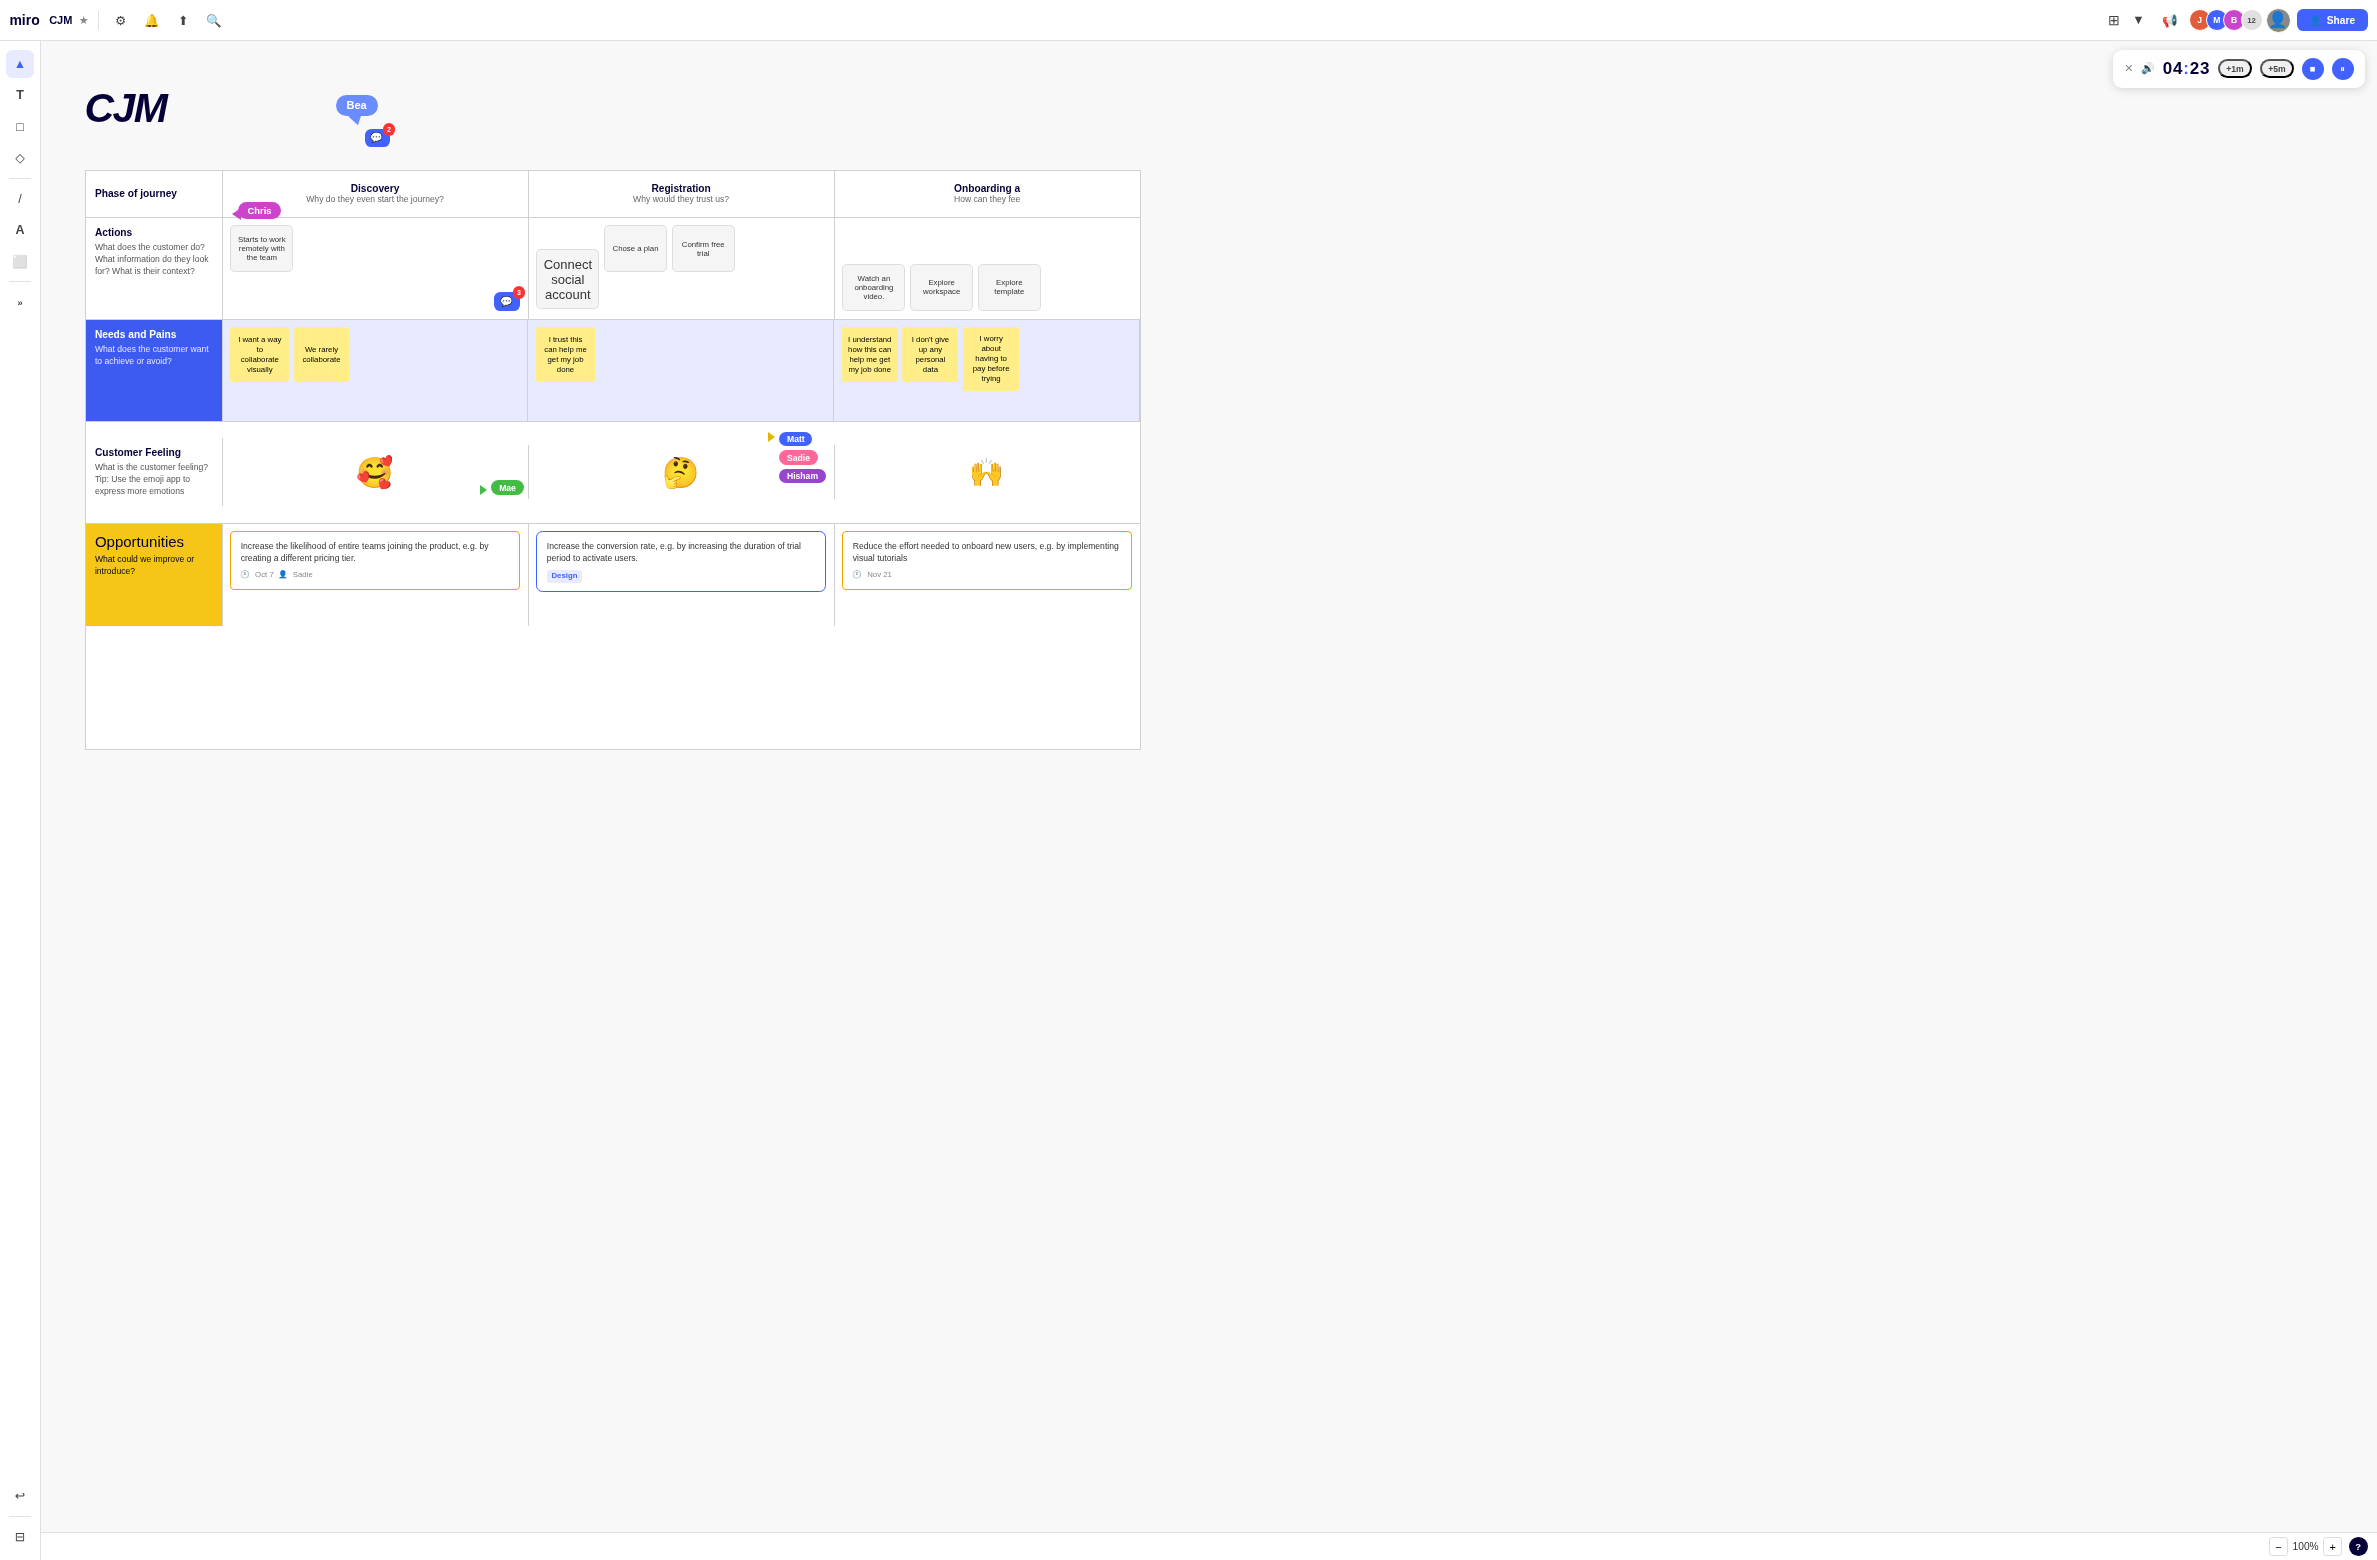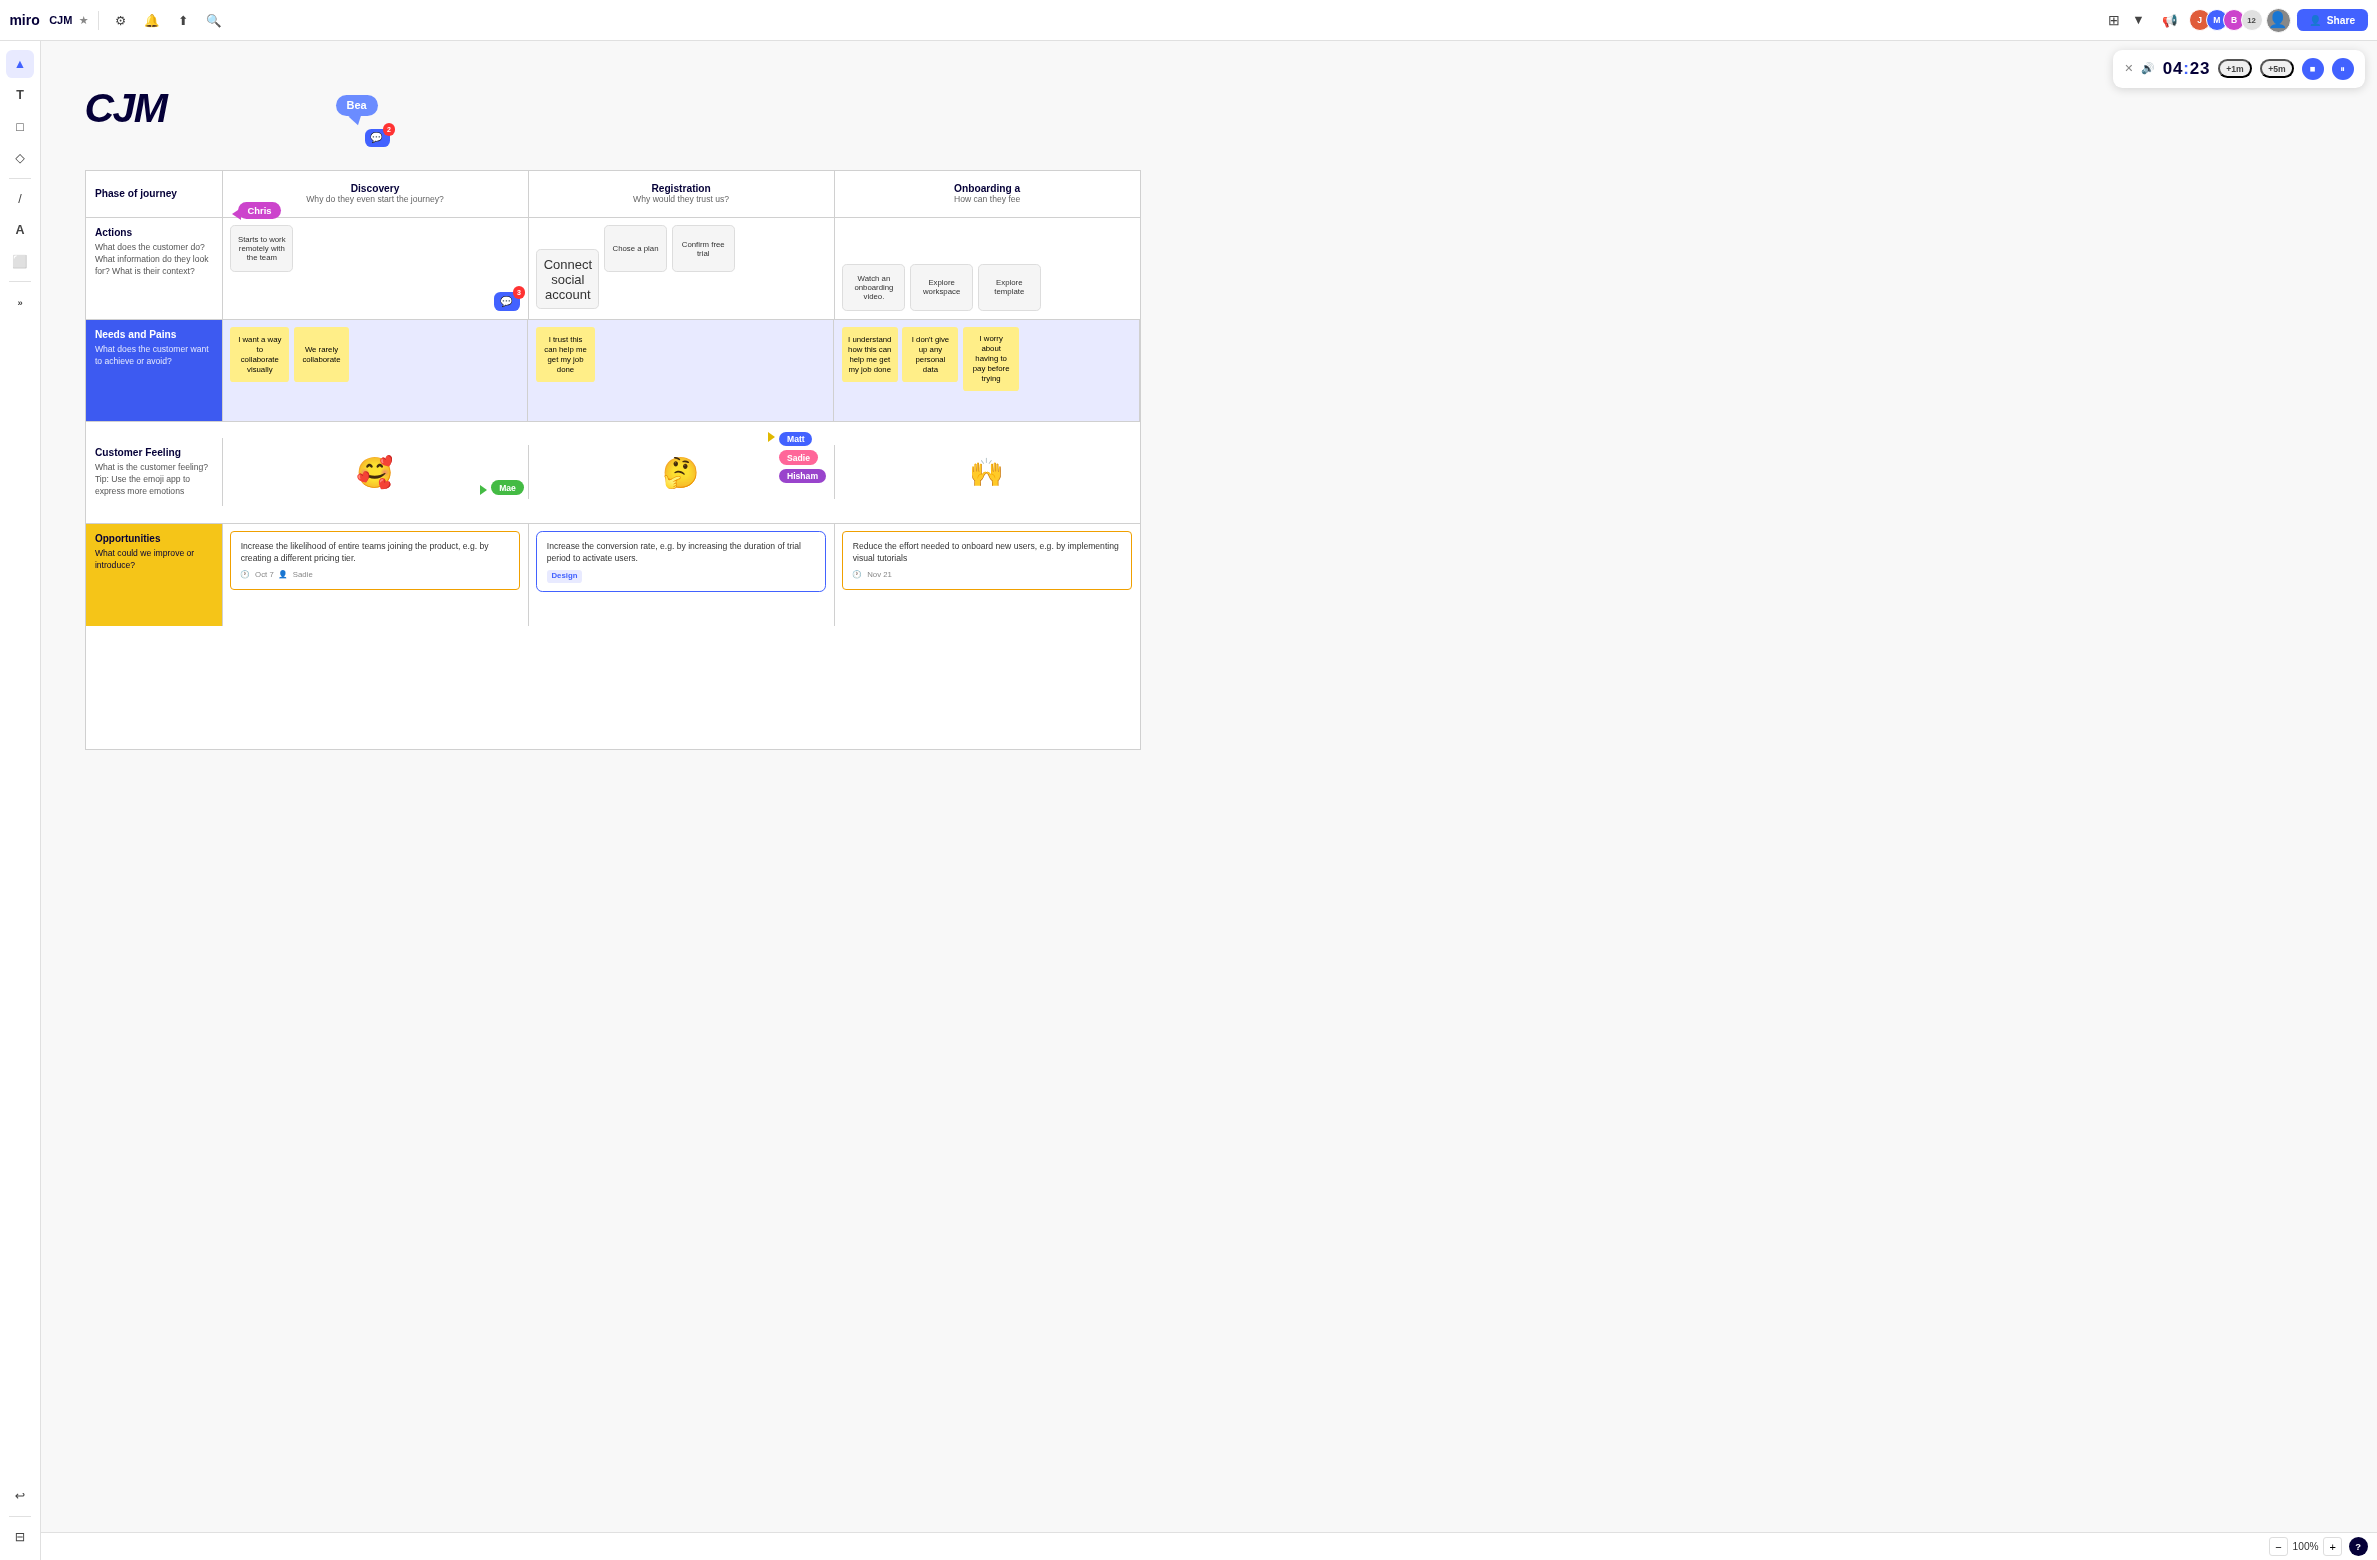--- a/index.html
+++ b/index.html
@@ -316,21 +316,21 @@
           </div>
         </div>
 
         <div class="row-content" style="display:flex;align-items:center;justify-content:center;">
           <div style="font-size:28px;">🙌</div>
         </div>
       </div>
 
       <div class="table-row opportunities-row" style="min-height:102px;border-bottom:none;">
         <div class="row-label-col" style="background:#f5c518;padding:9.4px;">
-          <div class="row-label-title" style="font-size:10px;font-weight:700;color:#050038;">Opportunities</div>
+          <div class="row-label-title" style="font-size:15px;font-weight:400;color:#050038;">Opportunities</div>
           <div class="row-label-sub" style="font-size:8.6px;color:#050038;line-height:1.4;">What could we improve or introduce?</div>
         </div>
 
         <div class="row-content" style="border-right:0.8px solid #d0d0d0;padding:7.8px;">
           <div class="opp-card">
             <div>Increase the likelihood of entire teams joining the product, e.g. by creating a different pricing tier.</div>
             <div class="opp-meta">
               <span>🕐</span>
               <span>Oct 7</span>
               <span>👤</span>

